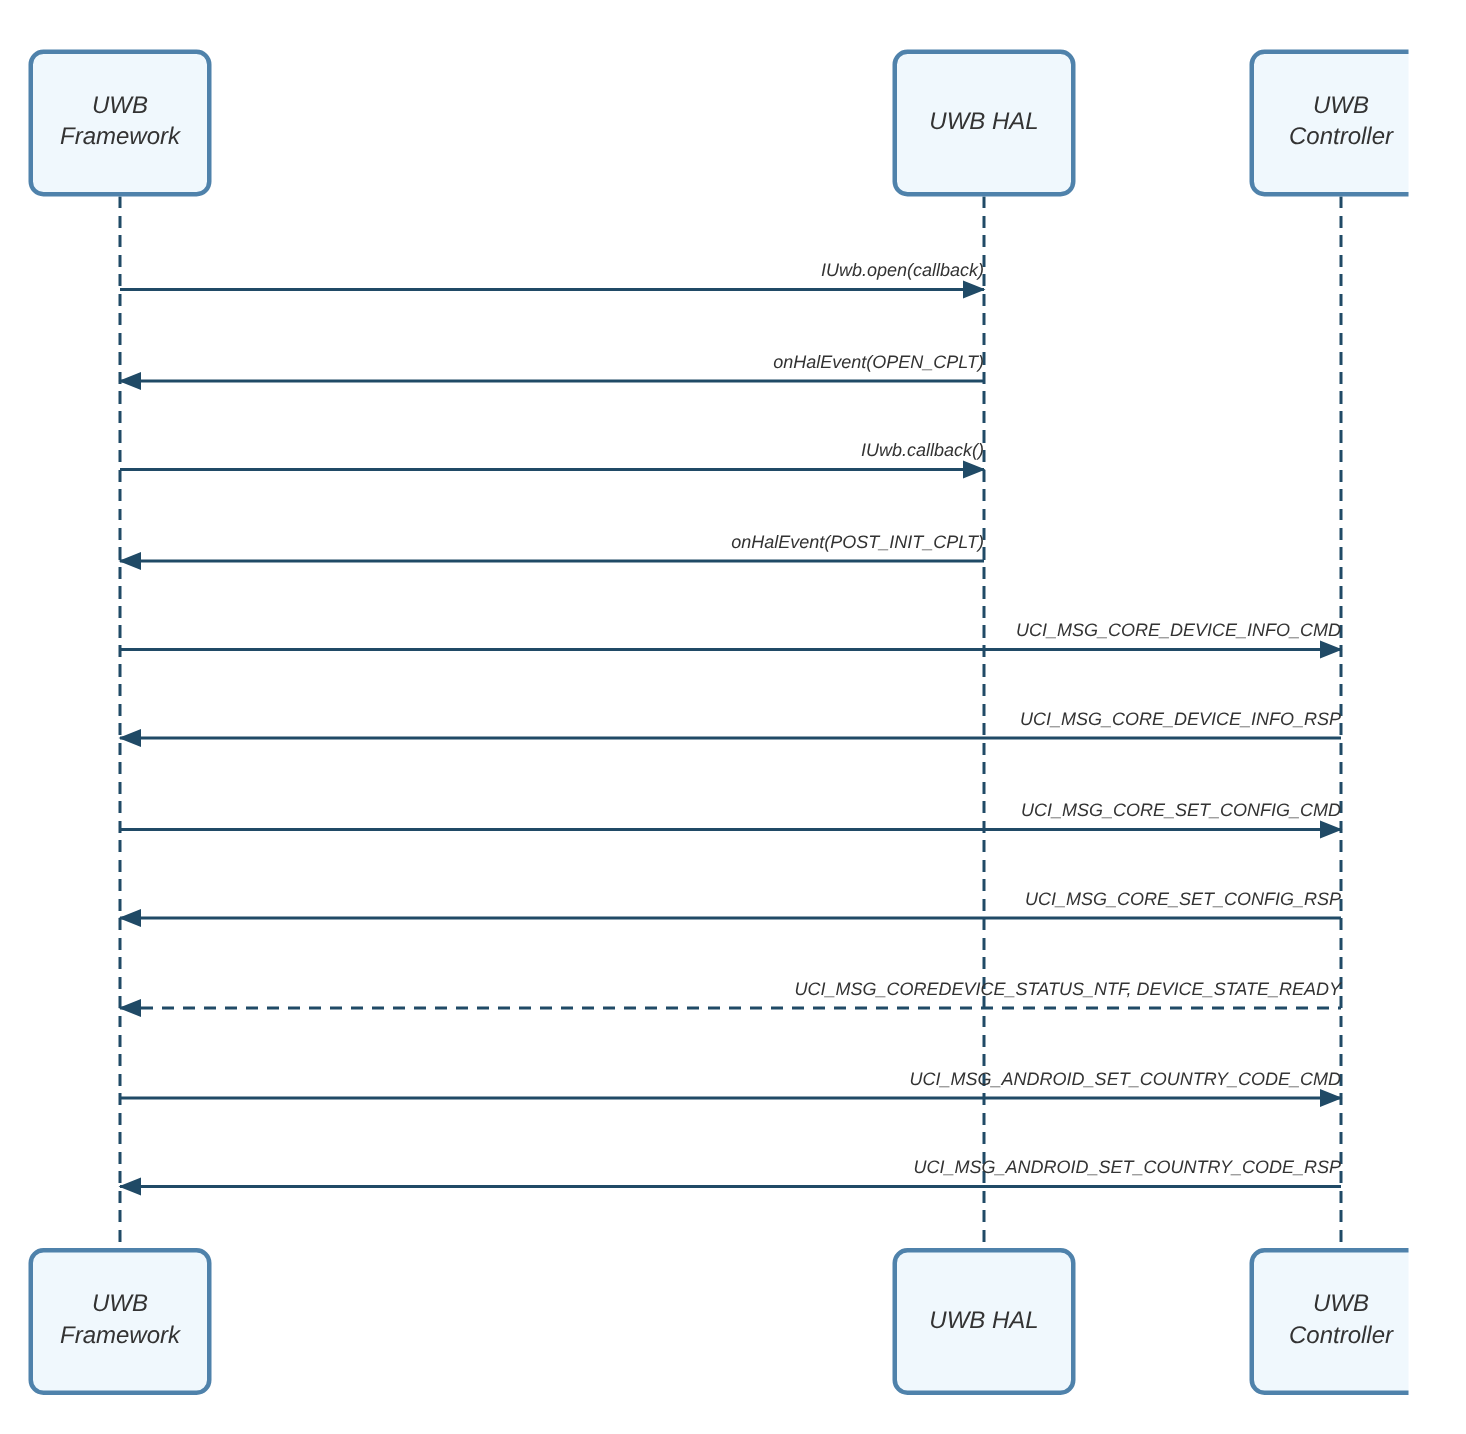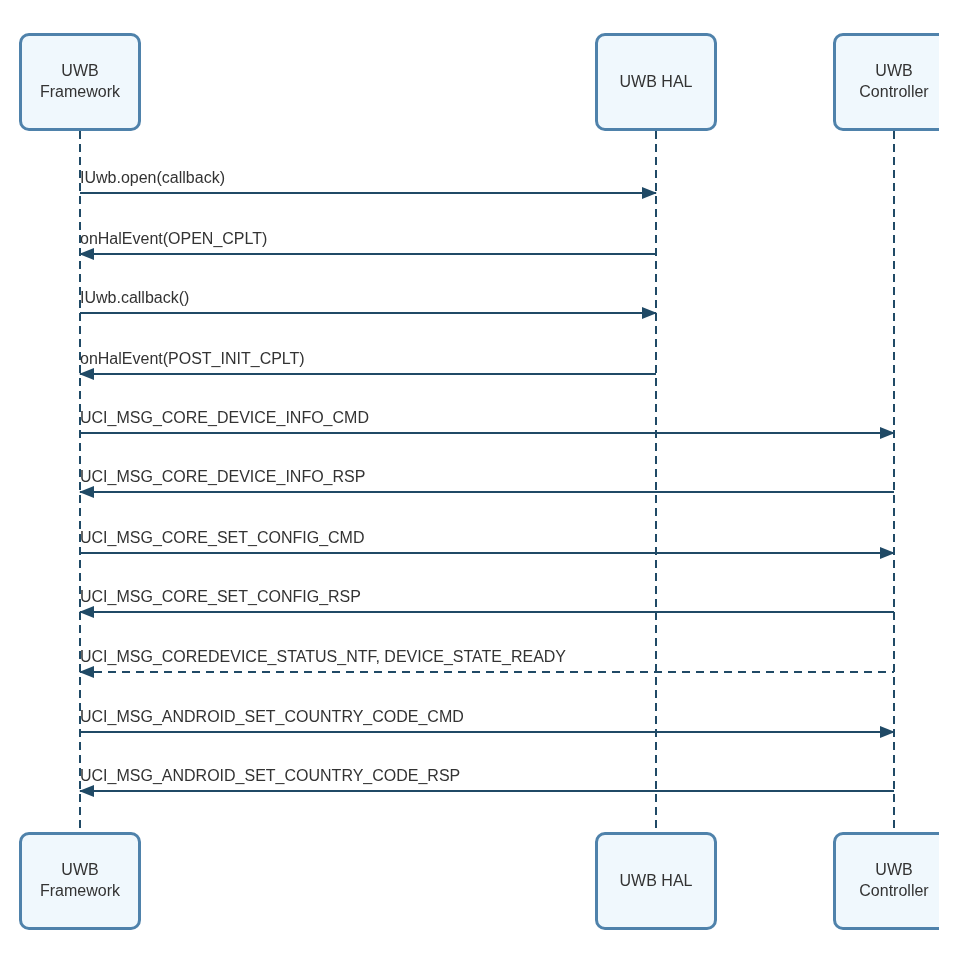--- a/index.html
+++ b/index.html
@@ -12,20 +12,21 @@
   * { box-sizing: border-box; }
   html, body { margin: 0; padding: 0; background: var(--bg); }
   .canvas {
     position: relative;
     width: 939px;
     height: 956px;
     background: var(--bg);
     overflow: hidden;
     font-family: "Liberation Sans", "DejaVu Sans", sans-serif;
     color: var(--text);
+    font-style: italic;
   }
   .actor-box {
     position: absolute;
     width: 122px;
     height: 98px;
     background: var(--actor-fill);
     border: 3px solid var(--actor-border);
     border-radius: 10px;
     display: flex;
     align-items: center;
@@ -56,22 +57,22 @@
     background: var(--line);
   }
   .message.dashed .msg-line {
     background: repeating-linear-gradient(90deg,
       var(--line) 0 8px, transparent 8px 14px);
   }
   .msg-label {
     position: absolute;
     bottom: 6px; left: 0;
     width: 100%;
-    text-align: left;
-    font-size: 16px;
+    text-align: right;
+    font-size: 12px;
     white-space: nowrap;
     color: var(--text);
   }
   .msg-head {
     position: absolute;
     top: -6px;
     width: 0; height: 0;
     border-top: 6px solid transparent;
     border-bottom: 6px solid transparent;
   }

